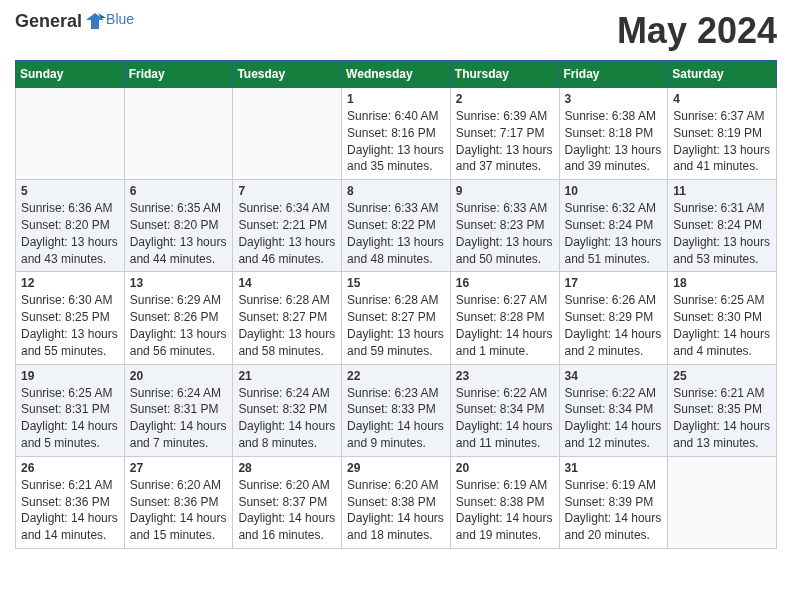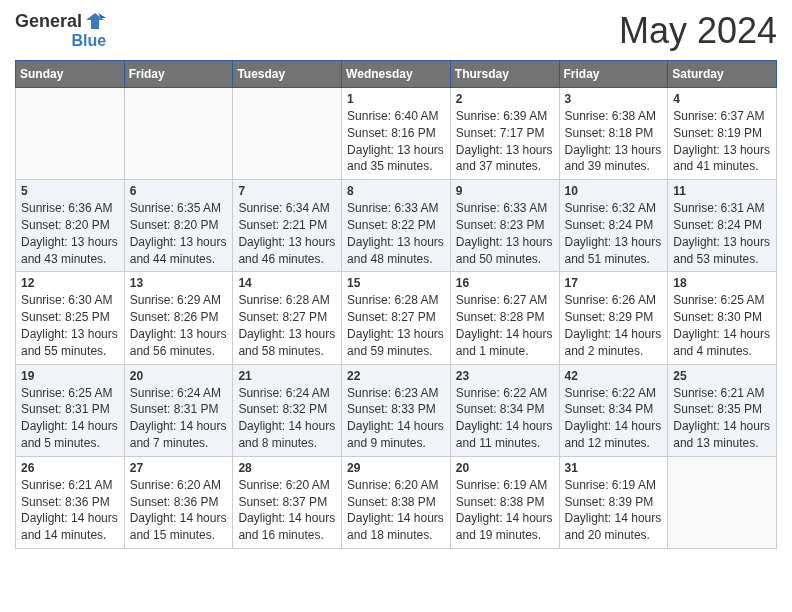--- a/index.html
+++ b/index.html
@@ -11,47 +11,47 @@
       padding: 10px 15px 15px 15px;
     }
     .header-area {
       display: flex;
       justify-content: space-between;
       align-items: flex-start;
       margin-bottom: 8px;
     }
     .logo {
       display: flex;
-      flex-direction: column;
-      align-items: flex-end;
+      flex-direction: row;
+      align-items: flex-start;
     }
     .logo-line {
       display: flex;
       align-items: center;
       gap: 2px;
     }
     .title-area {
       text-align: right;
     }
     .month-title {
       font-size: 36px;
-      font-weight: normal;
+      font-weight: bold;
       color: #333;
     }
     .location-subtitle {
       font-size: 14px;
       color: #555;
     }
     table {
       width: 100%;
       border-collapse: collapse;
       table-layout: fixed;
     }
     th {
-      background-color: #737373;
+      background-color: #15803d;
       color: #fff;
       font-size: 12px;
       font-weight: bold;
       padding: 6px 4px;
       text-align: left;
       border: 1px solid #2a5a9f;
     }
     td {
       border: 1px solid #ccc;
       vertical-align: top;
@@ -92,21 +92,21 @@
 <div class="header-area">
   <div class="logo">
     <div class="logo-line">
       <span style="font-size:18px;font-weight:bold;color:#333;">General</span>
       <svg class="logo-svg" width="22" height="22" viewBox="0 0 22 22">
         <polygon points="11,3 20,10 15,10 15,19 7,19 7,10 2,10" fill="#3a7abf"></polygon>
         <polygon points="14,3 22,8 17,8" fill="#1a5a9f"></polygon>
       </svg>
     </div>
     <div>
-      <span style="font-size:16px;font-weight:bold;color:#3a7abf;">Blue</span>
+      <span style="font-size:14px;font-weight:normal;color:#3a7abf;">Blue</span>
     </div>
   </div>
   <div class="title-area">
     <div class="month-title">May 2024</div>
   </div>
 </div>
 
 <table>
   <thead>
     <tr>
@@ -285,21 +285,21 @@
 and 9 minutes.</div>
         </td>
         <td>
           <span class="day-number">23</span>
           <div class="day-info">Sunrise: 6:22 AM
 Sunset: 8:34 PM
 Daylight: 14 hours
 and 11 minutes.</div>
         </td>
         <td>
-          <span class="day-number">42</span>
+          <span class="day-number">34</span>
           <div class="day-info">Sunrise: 6:22 AM
 Sunset: 8:34 PM
 Daylight: 14 hours
 and 12 minutes.</div>
         </td>
         <td>
           <span class="day-number">25</span>
           <div class="day-info">Sunrise: 6:21 AM
 Sunset: 8:35 PM
 Daylight: 14 hours

